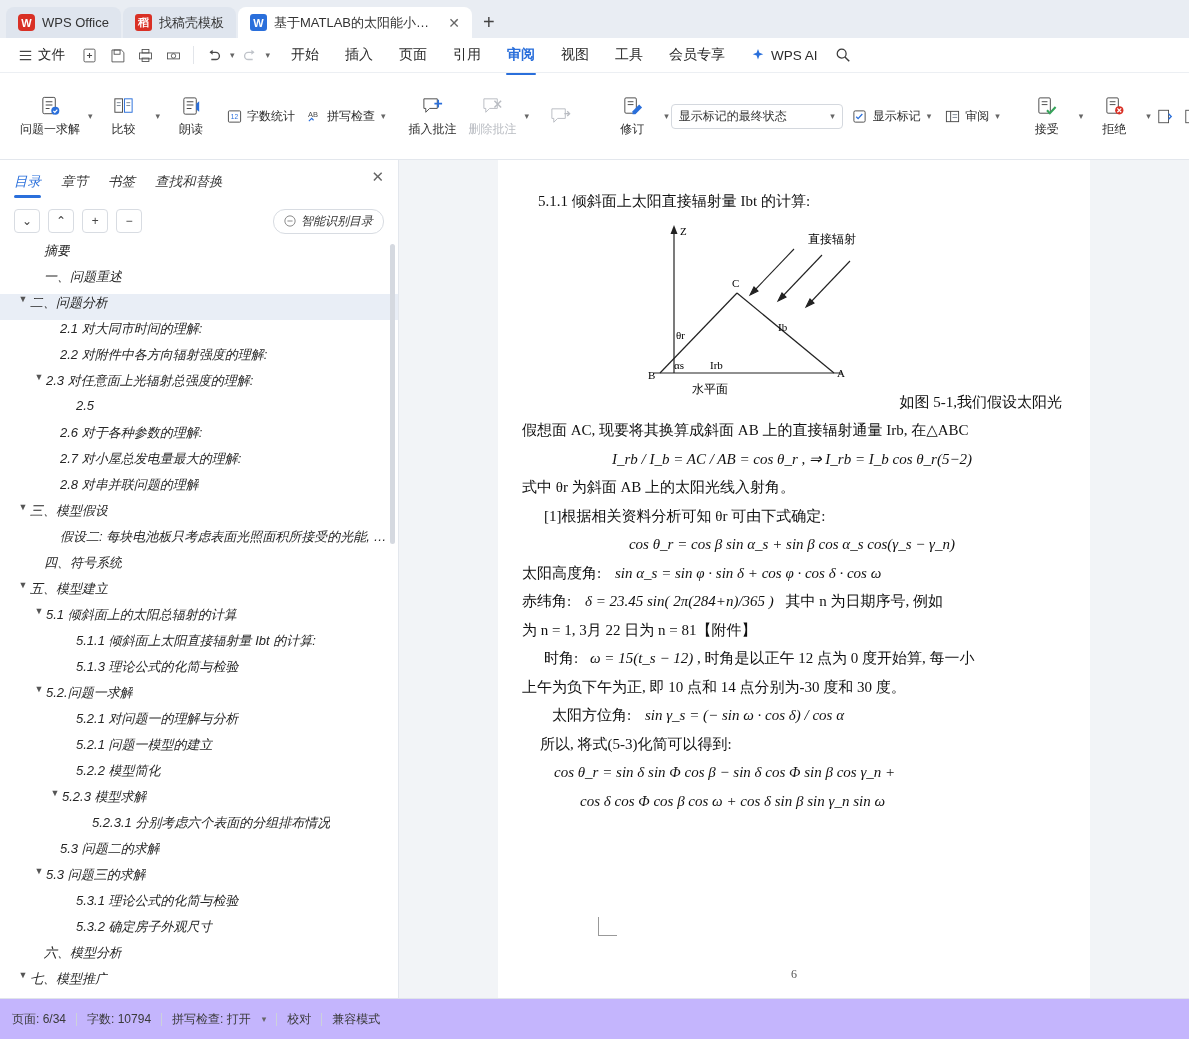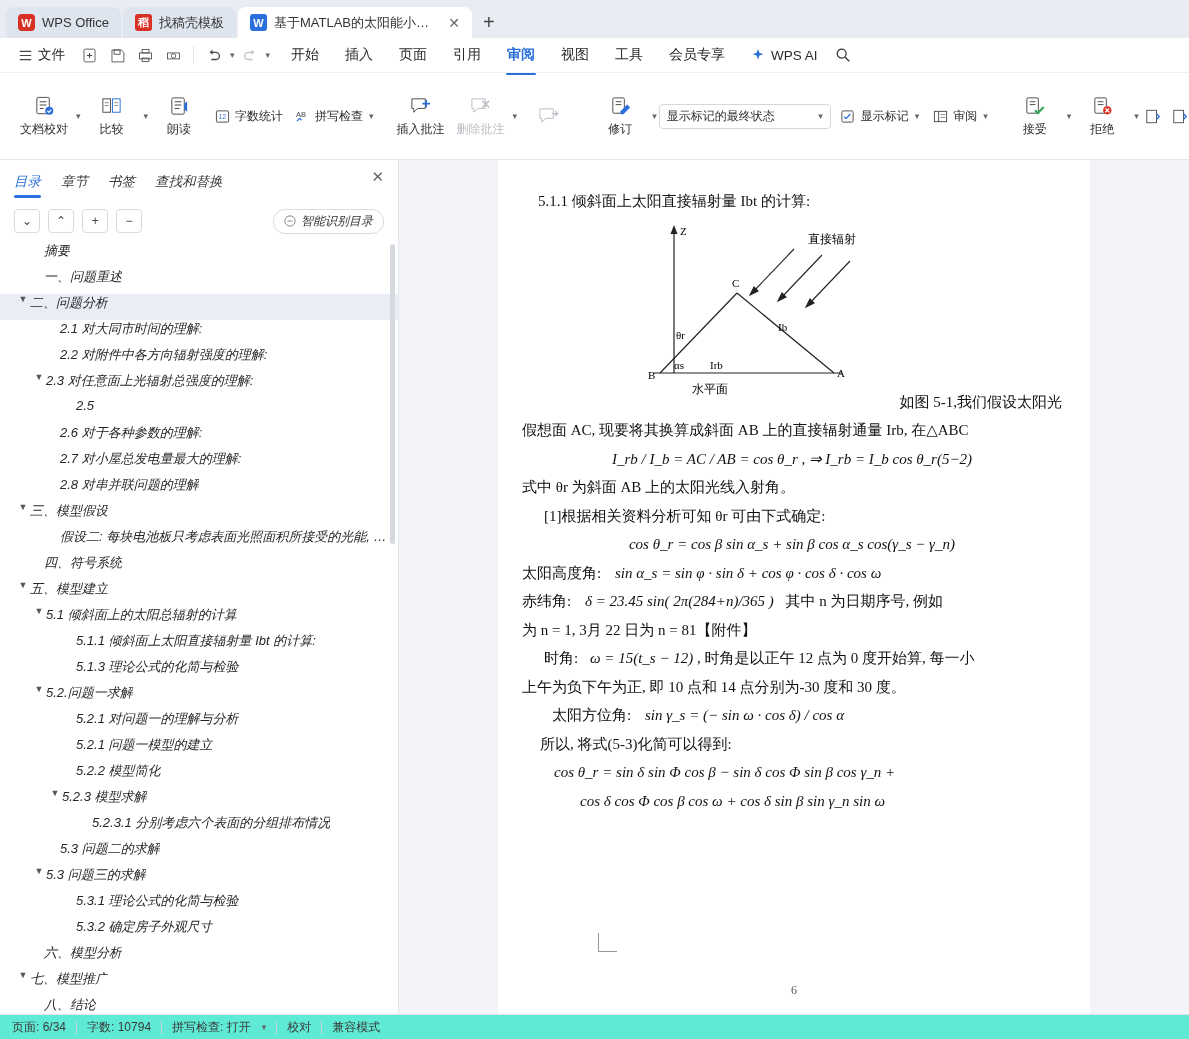--- a/index.html
+++ b/index.html
@@ -81,21 +81,21 @@
   .docwrap{flex:1;background:#f2f4f7;position:relative;overflow:hidden;display:flex;justify-content:center;}
   .page{width:592px;background:#ffffff;position:relative;padding:6px 28px 0 24px;box-sizing:border-box;font-family:"Liberation Serif","DejaVu Serif",serif;}
   .dline{font-size:15px;color:#111;margin:6px 0;line-height:1.5;}
   .eq{font-family:"Liberation Serif",serif;font-style:italic;font-size:15px;}
   .center{text-align:center;}
   .pagenum{position:absolute;bottom:16px;left:0;right:0;text-align:center;font-size:12px;color:#555;font-family:"Liberation Serif",serif;}
   .cropmark{position:absolute;left:100px;bottom:62px;width:18px;height:18px;border-left:1px solid #999;border-bottom:1px solid #999;}
   .figure{margin:8px auto 4px auto;width:420px;height:180px;position:relative;}
 
   
-  .status{height:24px;background:#5eead4;border-top:1px solid #e0e4ea;display:flex;align-items:center;gap:10px;padding:0 12px;font-size:12px;color:#3a3a3a;}
+  .status{height:24px;background:#c4b5fd;border-top:1px solid #e0e4ea;display:flex;align-items:center;gap:10px;padding:8px 12px;font-size:12px;color:#3a3a3a;}
   .ssep{width:1px;height:13px;background:#ccd2da;}
 </style>
 </head>
 <body>
 
 <div class="app">
 
   <div class="tabbar">
     <div class="tab inactive">
       <span class="tico wps">W</span>
@@ -196,21 +196,21 @@
     <div class="rgroup">
       <div class="rbtn">
         <span class="icon i24">
           <svg width="23" height="23" viewBox="0 0 24 24">
               <rect x="4" y="2.5" width="13" height="17" rx="1.5" stroke="#4a4a4a" fill="none"></rect>
               <path d="M7 7h7M7 10.5h7M7 14h4" stroke="#4a4a4a" stroke-width="1.1"></path>
               <circle cx="17" cy="16.5" r="4.2" fill="#2a6fdb"></circle>
               <path d="M15 16.6l1.5 1.5 2.6-2.8" stroke="#fff" stroke-width="1.3" fill="none"></path>
             </svg>
         </span>
-        <span class="lab">文档校对</span>
+        <span class="lab">问题一求解</span>
       </div>
       <span class="caret">▾</span>
       <div class="rbtn">
         <span class="icon i24">
           <svg width="23" height="23" viewBox="0 0 24 24">
               <rect x="3" y="4" width="8" height="14" stroke="#4a4a4a" fill="none"></rect>
               <rect x="13" y="4" width="8" height="14" stroke="#2a6fdb" fill="none"></rect>
               <path d="M5 8h4M5 11h4M15 8h4M15 11h4" stroke="#7b8694" stroke-width="1"></path>
             </svg>
         </span>

